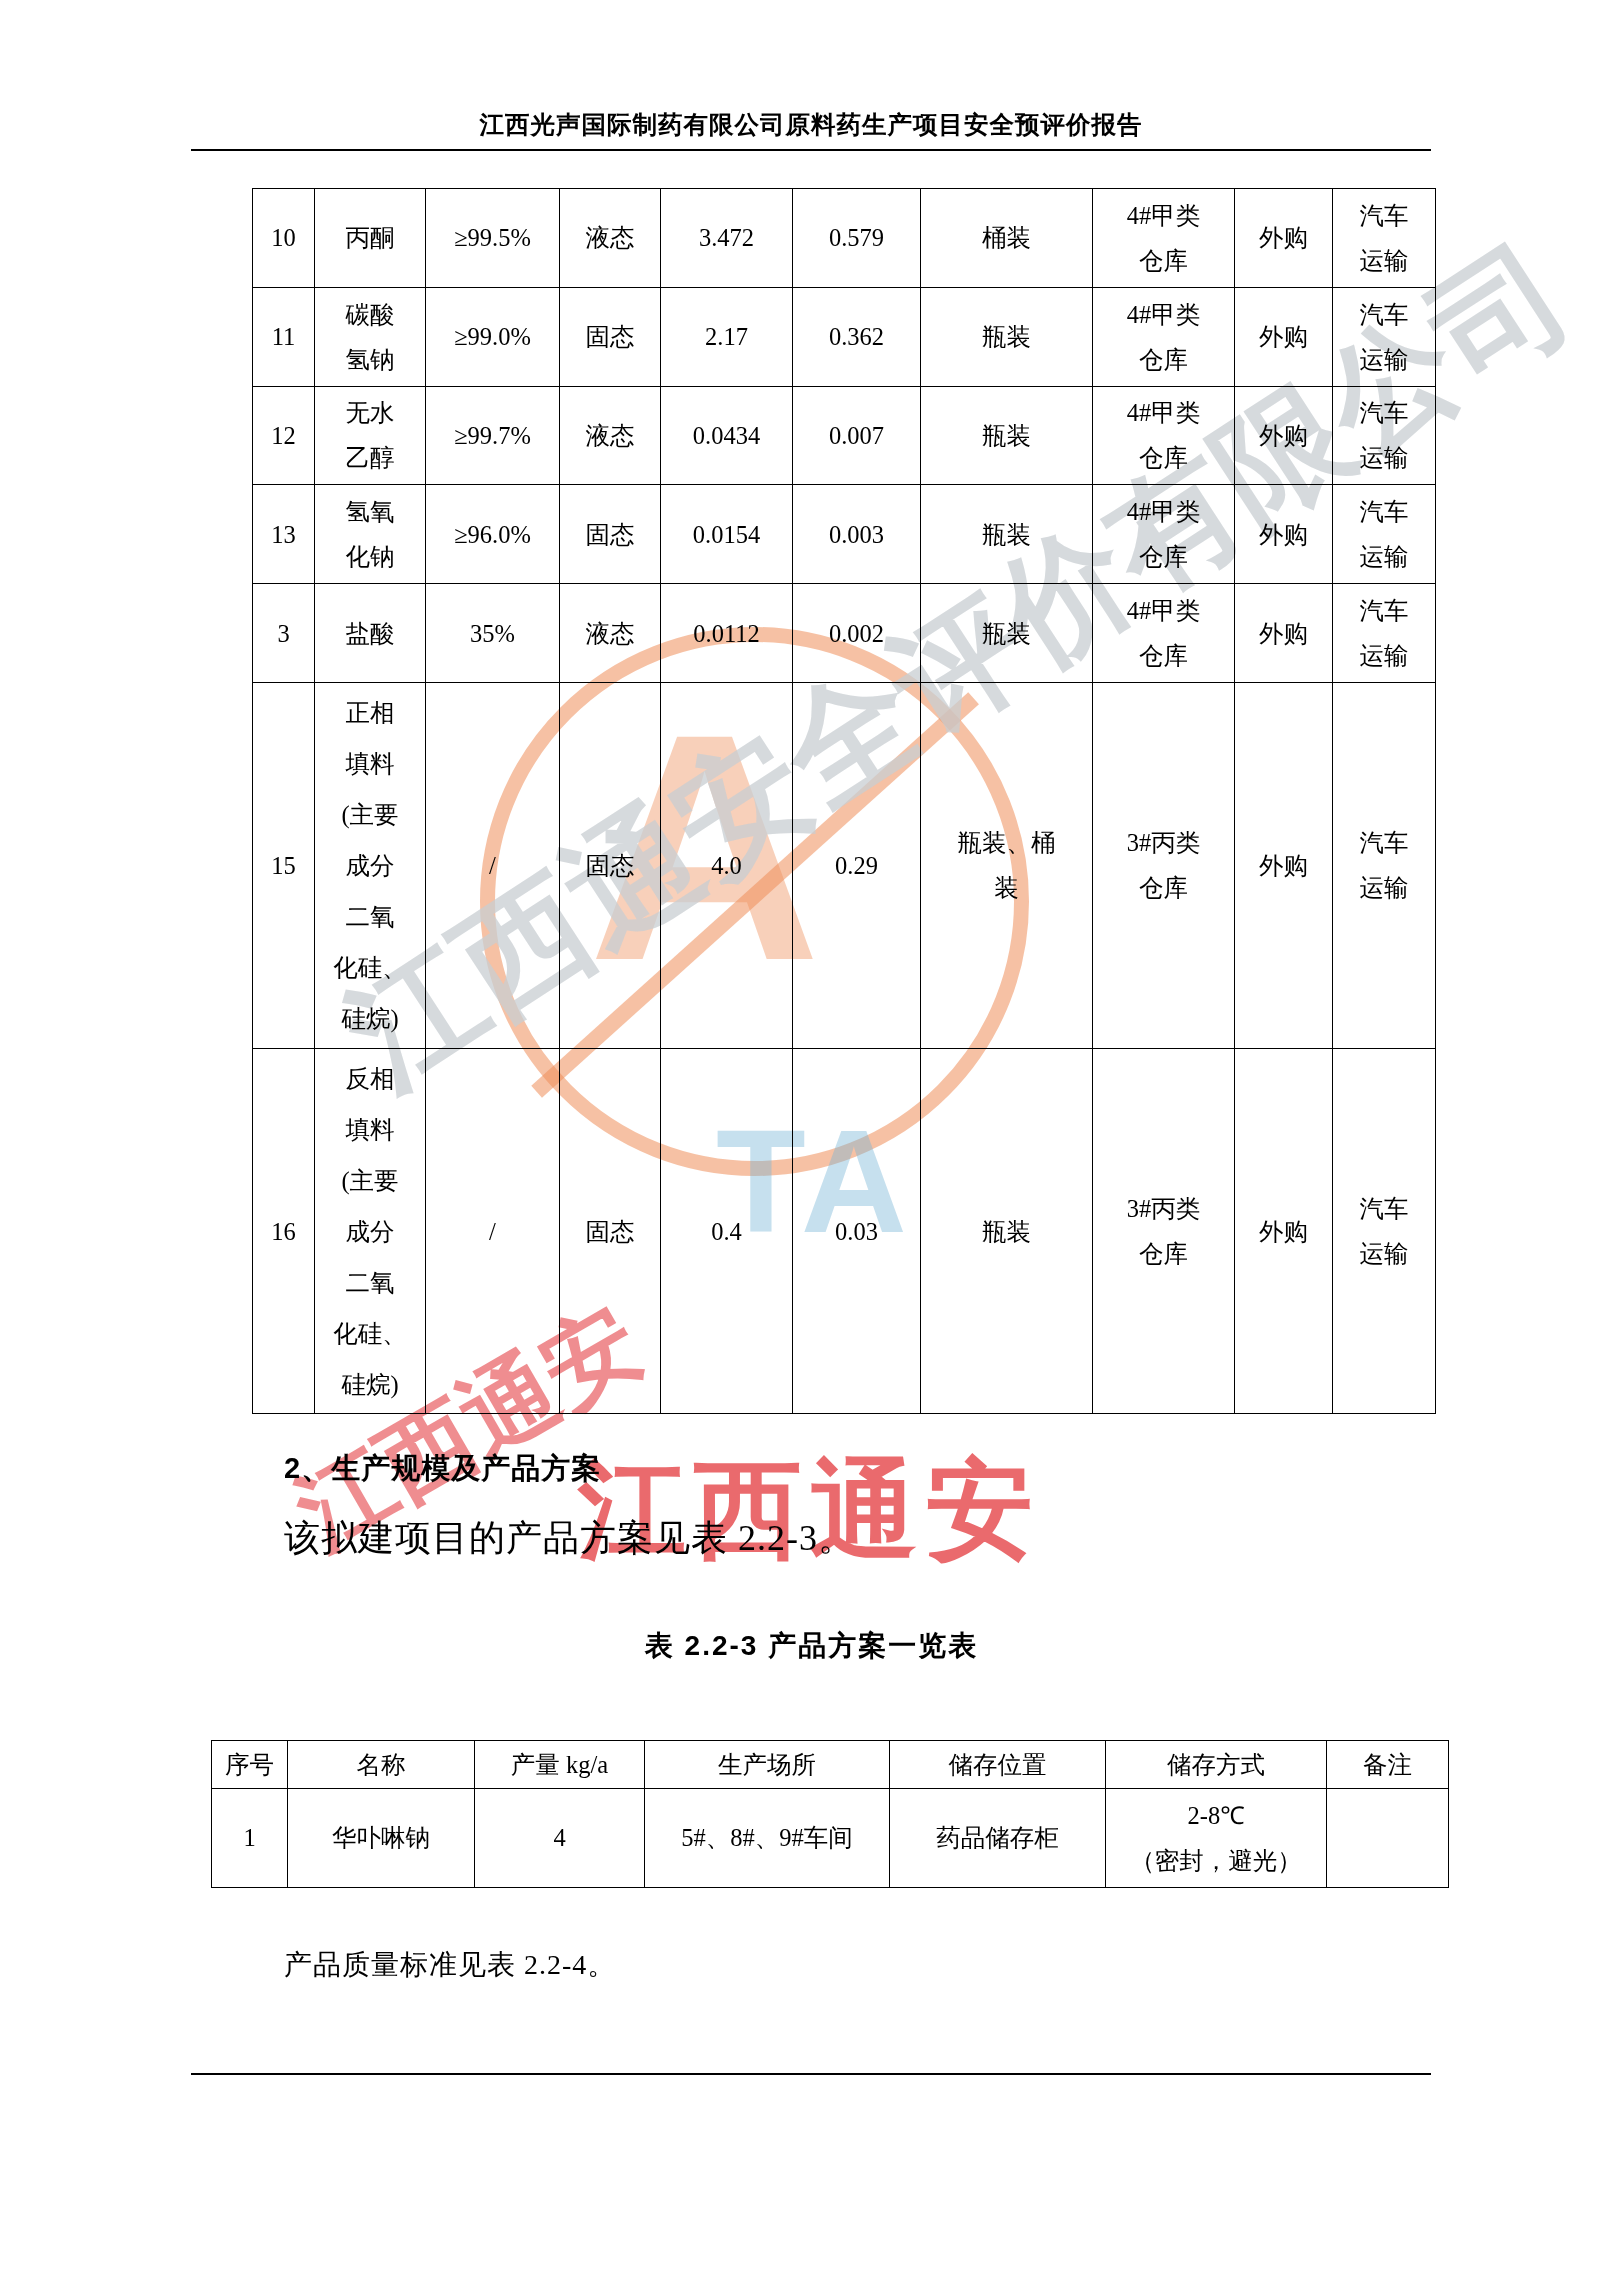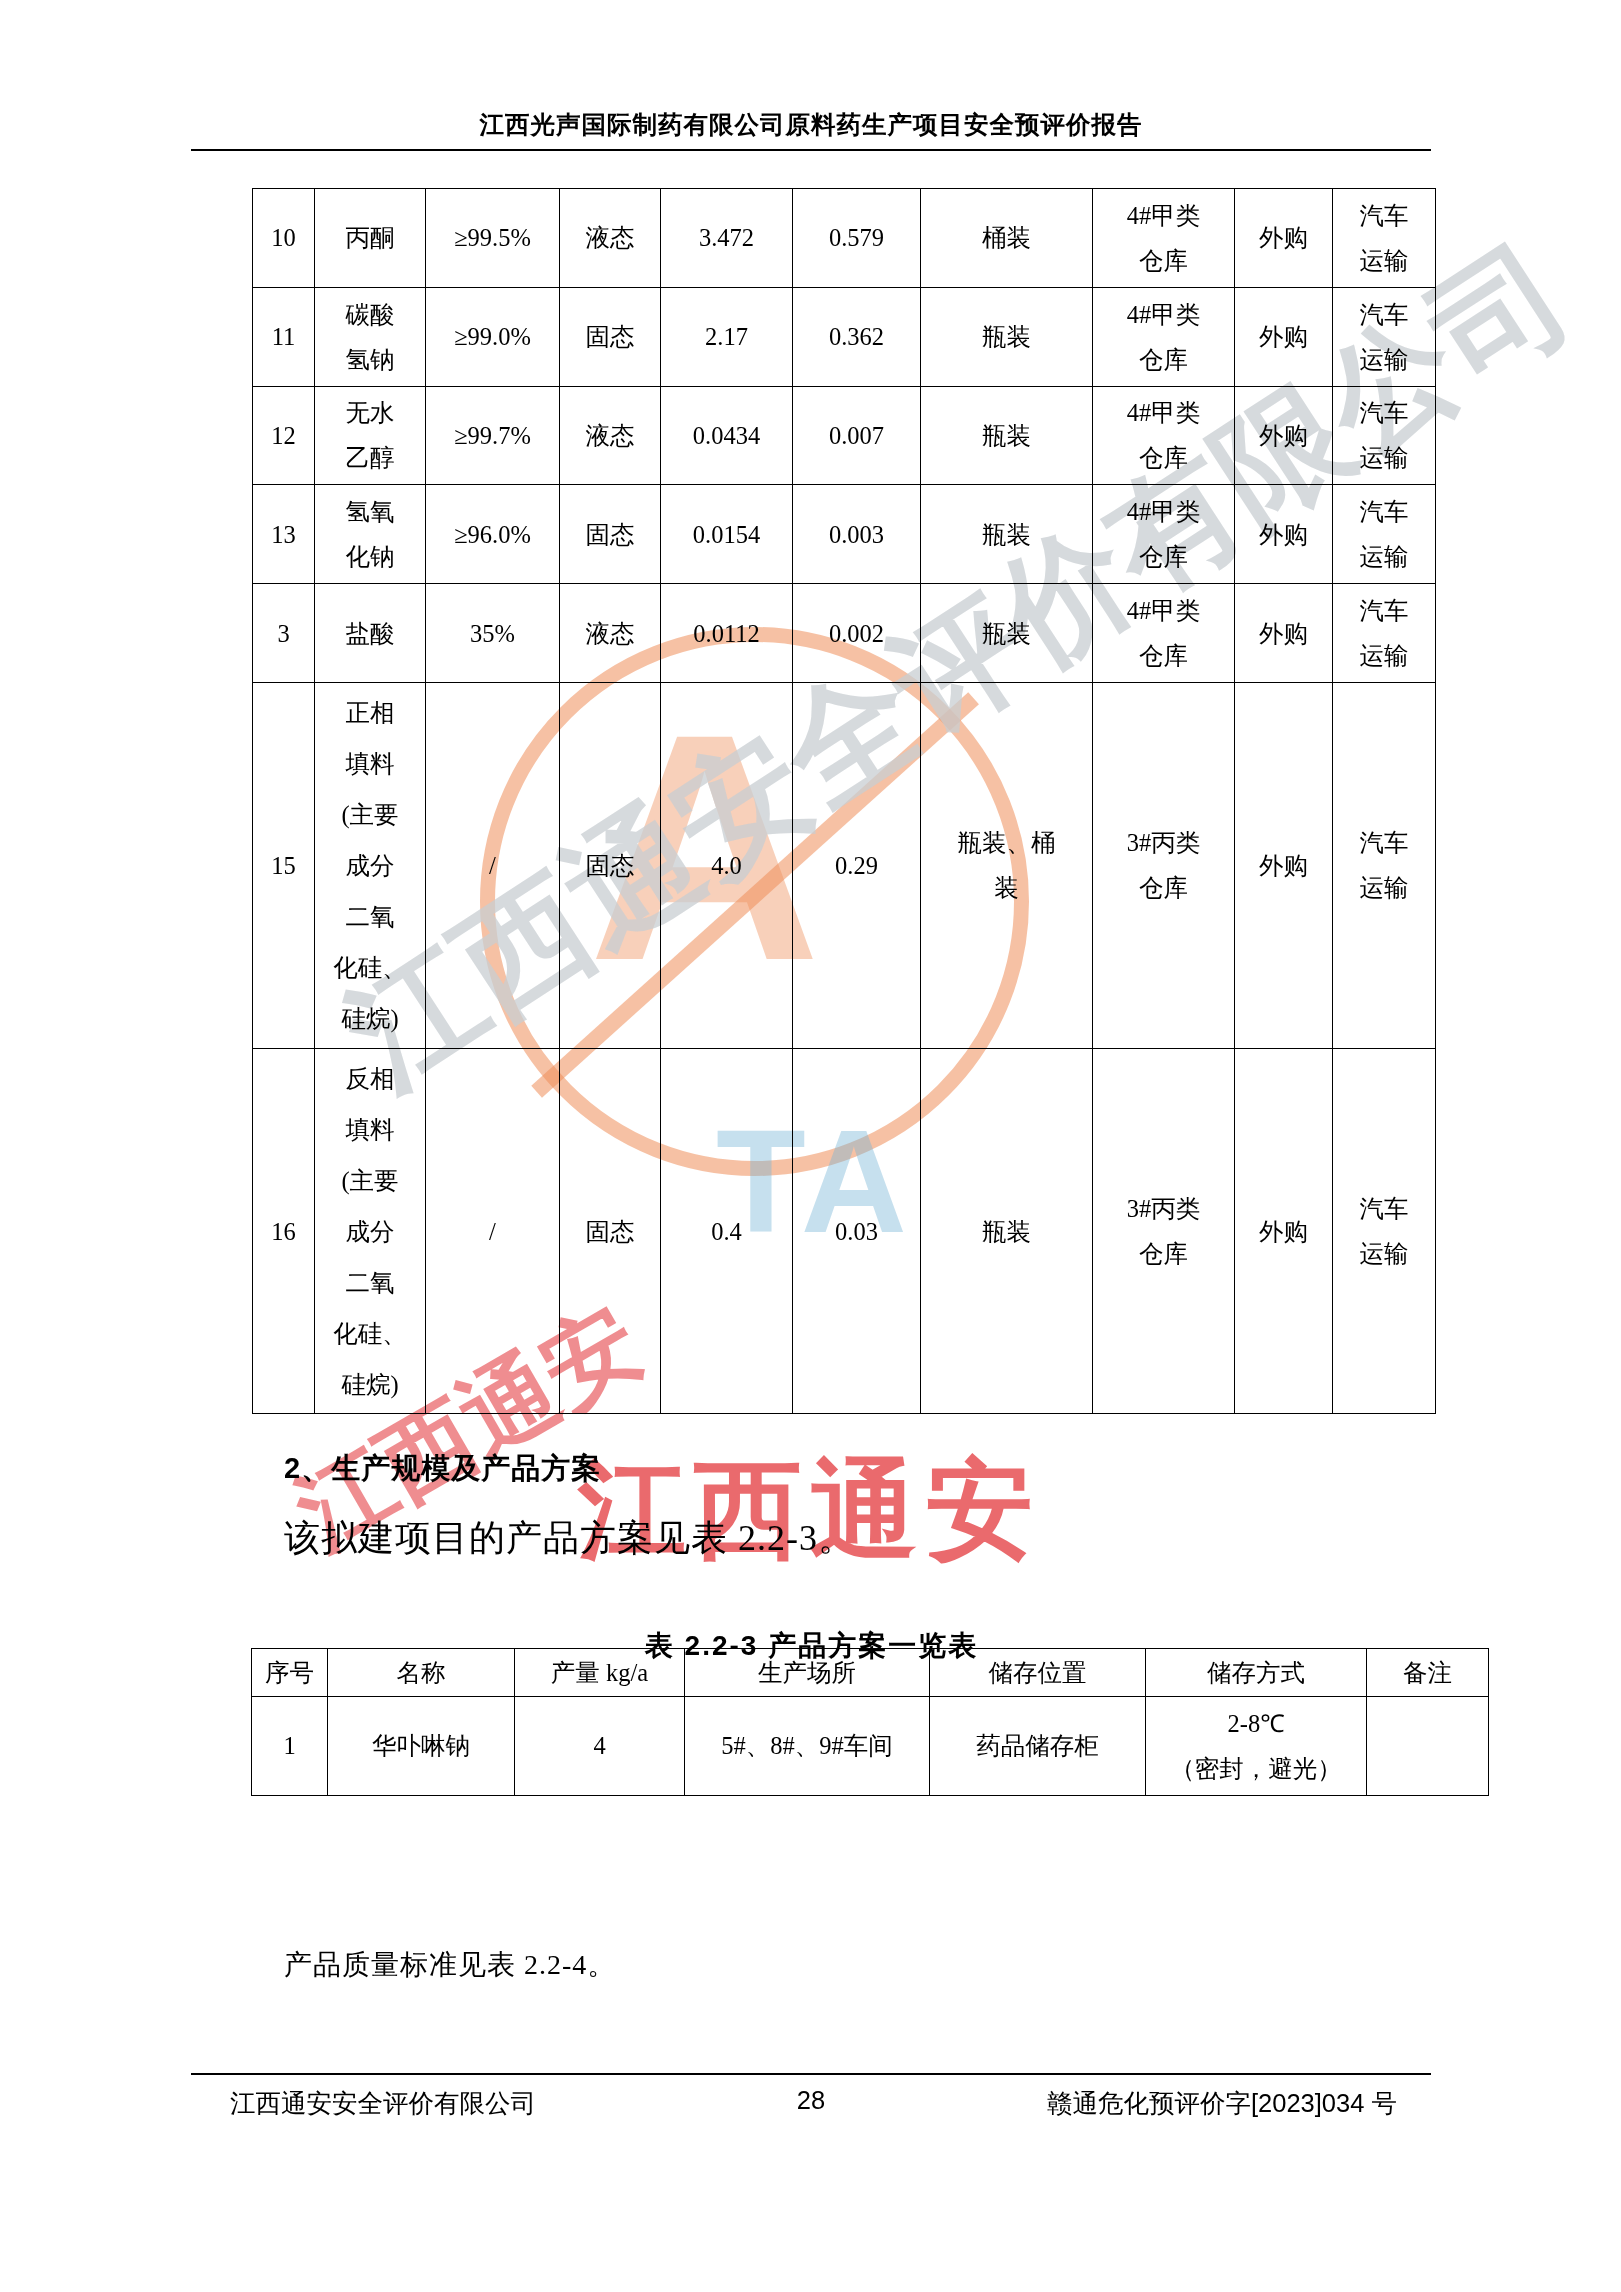--- a/index.html
+++ b/index.html
@@ -181,23 +181,22 @@
     left: 252px; top: 1627px;
     width: 1119px;
     text-align: center;
     font-size: 28px;
     font-weight: bold;
     font-family: "Liberation Sans", sans-serif;
     letter-spacing: 2px;
   }
   #product-table {
     position: absolute;
-    left: 211px; top: 1648px;
+    left: 211px; top: 1740px;
     width: 1201px;
-    margin-left: 40px;
   }
   #product-table td {
     font-size: 24.5px;
     line-height: 39px;
   }
   #product-table td.c-idx { width: 71px; }
   #product-table td.c-name { width: 182px; }
   #product-table td.c-out { width: 165px; }
   #product-table td.c-site { width: 240px; }
   #product-table td.c-loc { width: 211px; }
@@ -461,20 +460,15 @@
           </td>
           <td class="c-note"></td>
         </tr>
       </tbody>
     </table>
 
     <div class="p-2">产品质量标准见表 2.2-4。</div>
   </div>
 
   <div class="footer-rule"></div>
-  <div class="footer">
-    <span class="left">江西通安安全评价有限公司</span>
-    <span class="center">28</span>
-    <span class="right">赣通危化预评价字[2023]034 号</span>
-  </div>
 
 </div>
 
 
 </body></html>

